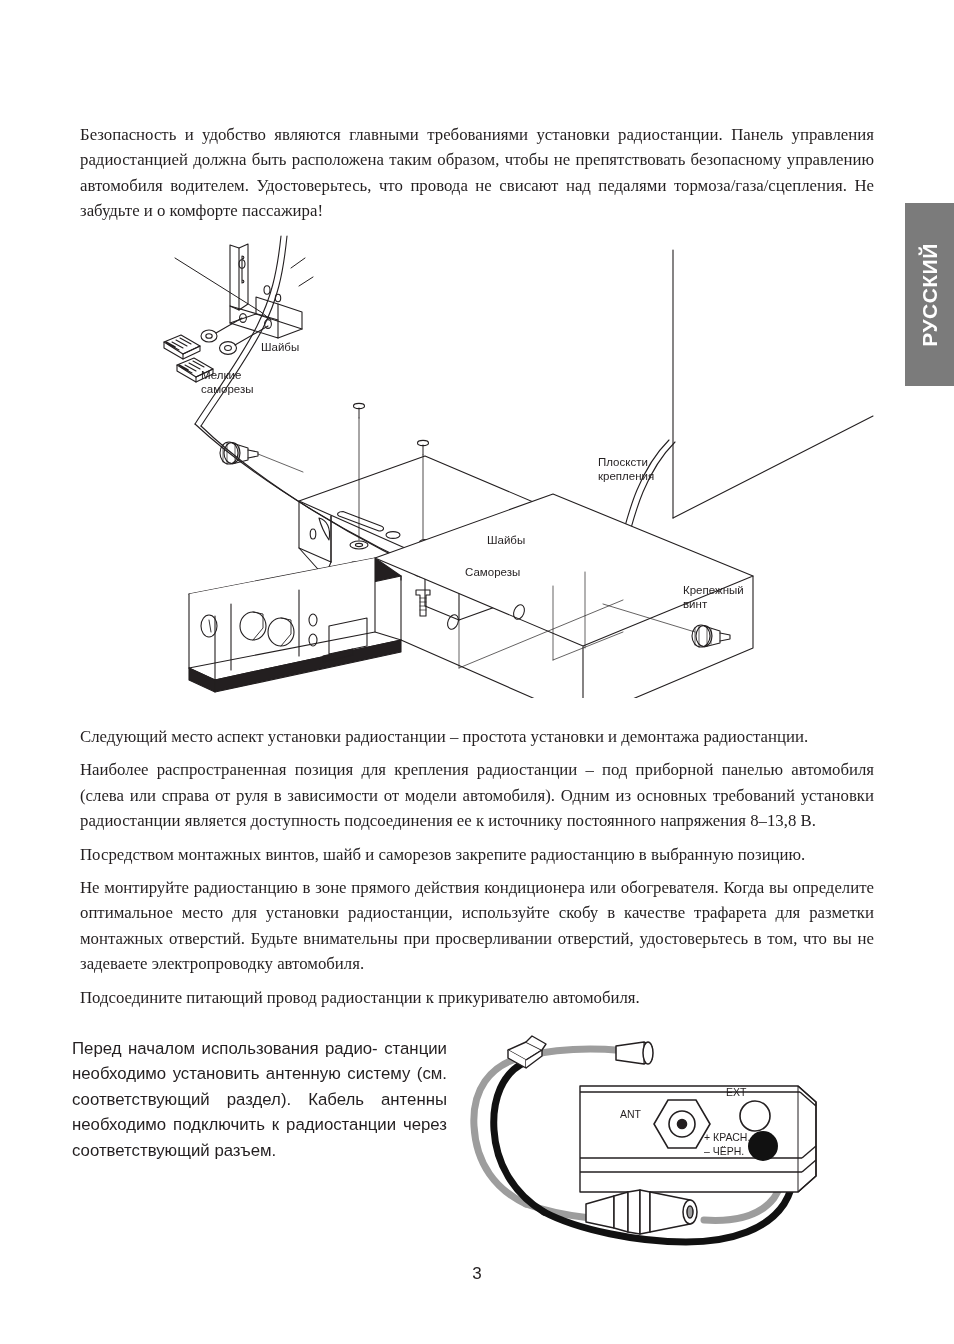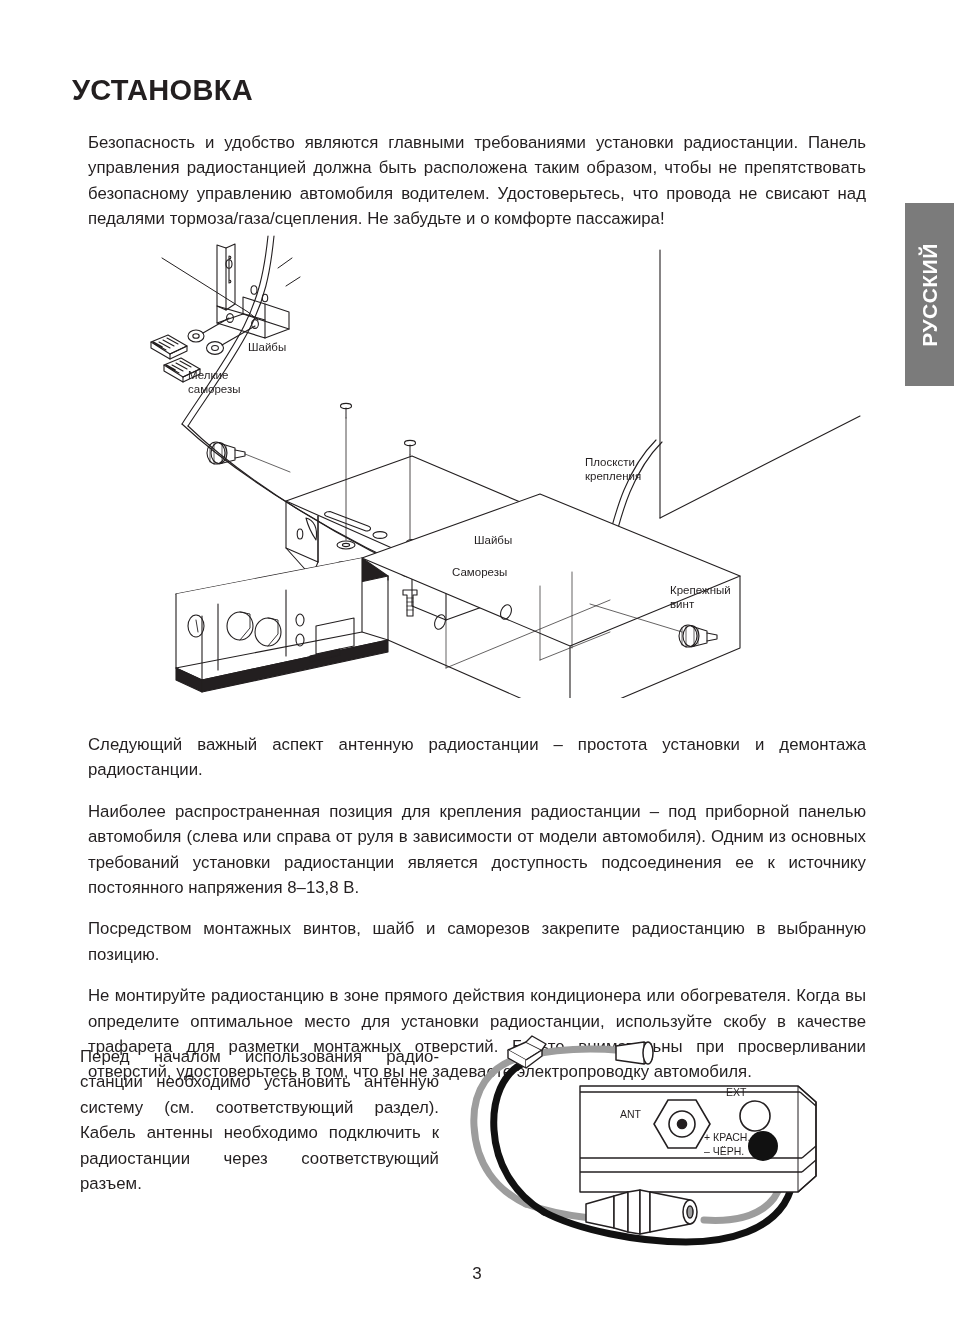--- a/index.html
+++ b/index.html
@@ -54,49 +54,50 @@
   .text-block {
     position: absolute;
     left: 72px;
     width: 810px;
     font-size: 16.8px;
     line-height: 25.4px;
     text-align: justify;
     text-justify: inter-word;
   }
   .text-block p {
-    margin: 16px;
+    margin: 8px;
+    font-family: Liberation Serif, serif;
   }
   .intro { top: 114px; }
   .body-mid { top: 716px; }
   .col-left {
     position: absolute;
     left: 72px;
     top: 1036px;
     width: 375px;
     font-size: 16.8px;
     line-height: 25.4px;
     text-align: justify;
     text-justify: inter-word;
   }
-  .col-left p { margin: 8px; }
+  .col-left p { margin: 0; }
 
   .page-number {
     position: absolute;
     left: 0;
     top: 1264px;
     width: 954px;
     text-align: center;
     font-size: 17px;
   }
 
   
   .fig-install {
     position: absolute;
-    left: 140px;
+    left: 153px;
     top: 228px;
     width: 740px;
     height: 470px;
   }
   .fig-conn {
     position: absolute;
     left: 468px;
     top: 1028px;
     width: 400px;
     height: 230px;
@@ -116,21 +117,20 @@
 </style>
 </head>
 <body>
 
 <div class="page">
 
   <div class="lang-tab">
     <span class="lang-tab-label">РУССКИЙ</span>
   </div>
 
-  <h1 class="page-title">УСТАНОВКА</h1>
 
   <div class="text-block intro">
     <p>Безопасность и удобство являются главными требованиями установки радиостанции. Панель управления радиостанцией должна быть расположена таким образом, чтобы не препятствовать безопасному управлению автомобиля водителем. Удостоверьтесь, что провода не свисают над педалями тормоза/газа/сцепления. Не забудьте и о комфорте пассажира!</p>
   </div>
 
   <div class="fig-install">
     <svg width="740" height="470" viewBox="0 0 740 470" xmlns="http://www.w3.org/2000/svg">
       <g fill="none" stroke="#231f20" stroke-width="1.1" stroke-linecap="round" stroke-linejoin="round">
 
         <path d="M22 30 L108 84 L118 92" stroke-width="1"></path>
@@ -319,24 +319,25 @@
 
       <text class="dlabel" x="334" y="316">Шайбы</text>
       <text class="dlabel" x="312" y="348">Саморезы</text>
 
       <text class="dlabel" x="530" y="366">Крепежный</text>
       <text class="dlabel" x="530" y="380">винт</text>
     </svg>
   </div>
 
   <div class="text-block body-mid">
-    <p>Следующий важный аспект антенную радиостанции – простота установки и демонтажа радиостанции.</p>
+    <p>Следующий место аспект установки радиостанции – простота установки и демонтажа радиостанции.</p>
     <p>Наиболее распространенная позиция для крепления радиостанции – под приборной панелью автомобиля (слева или справа от руля в зависимости от модели автомобиля). Одним из основных требований установки радиостанции является доступность подсоединения ее к источнику постоянного напряжения 8–13,8 В.</p>
     <p>Посредством монтажных винтов, шайб и саморезов закрепите радиостанцию в выбранную позицию.</p>
     <p>Не монтируйте радиостанцию в зоне прямого действия кондиционера или обогревателя. Когда вы определите оптимальное место для установки радиостанции, используйте скобу в качестве трафарета для разметки монтажных отверстий. Будьте внимательны при просверливании отверстий, удостоверьтесь в том, что вы не задеваете электропроводку автомобиля.</p>
+    <p>Подсоедините питающий провод радиостанции к прикуривателю автомобиля.</p>
   </div>
 
   <div class="col-left">
     <p>Перед началом использования радио- станции необходимо установить антенную систему (см. соответствующий раздел). Кабель антенны необходимо подключить к радиостанции через соответствующий разъем.</p>
   </div>
 
   <div class="fig-conn">
     <svg width="400" height="230" viewBox="0 0 400 230" xmlns="http://www.w3.org/2000/svg">
 
       <g fill="none" stroke="#9d9d9d" stroke-width="7" stroke-linecap="round">

